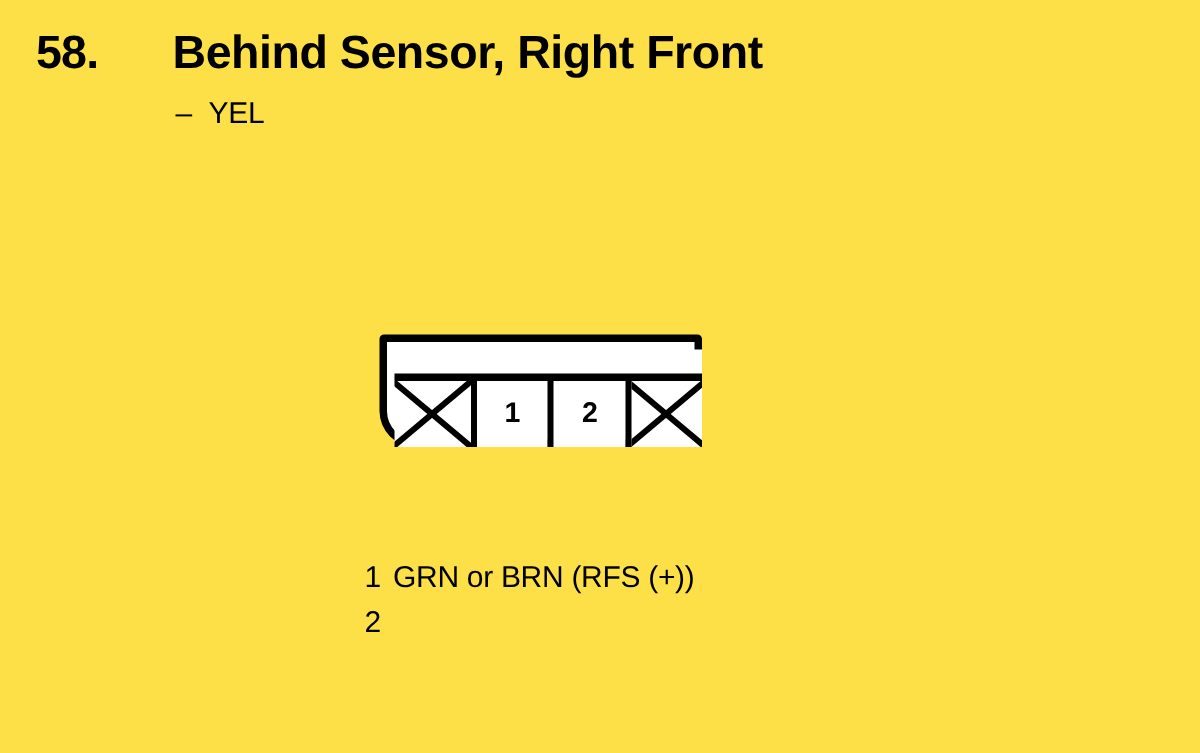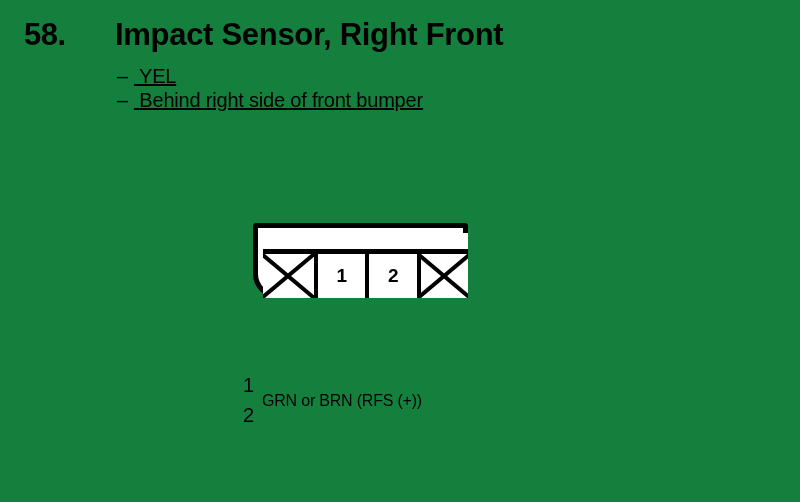--- a/index.html
+++ b/index.html
@@ -15,21 +15,21 @@
     overflow: hidden;
     font-family: "Liberation Sans", sans-serif;
     color: #000000;
     -webkit-font-smoothing: none;
   }
   #page {
     position: absolute;
     left: 0; top: 0;
     width: 800px;
     height: 502px;
-    background: #15803d;
+    background: #fde047;
   }
 
   
   .title-row {
     position: absolute;
     left: 24px;
     top: 17px;
     width: 740px;
     height: 40px;
     white-space: nowrap;
@@ -52,21 +52,20 @@
     letter-spacing: -0.3px;
     line-height: 36px;
   }
 
   
   .attr-list {
     position: absolute;
     left: 117px;
     top: 64px;
     width: 660px;
-    text-decoration: underline;
   }
   .attr-line {
     position: relative;
     height: 24px;
     font-size: 20px;
     line-height: 24px;
     white-space: nowrap;
     letter-spacing: -0.2px;
   }
   .attr-dash {
@@ -202,45 +201,41 @@
     position: absolute;
     left: 0;
     top: 0;
     width: 84px;
     text-align: right;
     font-size: 20px;
   }
   .pin-desc {
     position: absolute;
     left: 92px;
-    top: 16px;
-    font-size: 16px;
+    top: 0;
+    font-size: 20px;
   }
 </style>
 </head>
 <body>
 
 <div id="page">
 
   <div class="title-row">
     <span class="item-number">58.</span>
-    <span class="item-title">Impact Sensor, Right Front</span>
+    <span class="item-title">Behind Sensor, Right Front</span>
   </div>
 
   <div class="attr-list">
 
     <div class="attr-line">
       <span class="attr-dash">–</span>
       <span class="attr-text">YEL</span>
     </div>
 
-    <div class="attr-line">
-      <span class="attr-dash">–</span>
-      <span class="attr-text">Behind right side of front bumper</span>
-    </div>
 
 
   </div>
 
   <div class="connector">
     <div class="shell">
 
       <div class="latch-bar">
         <div class="latch-inner"></div>
       </div>

